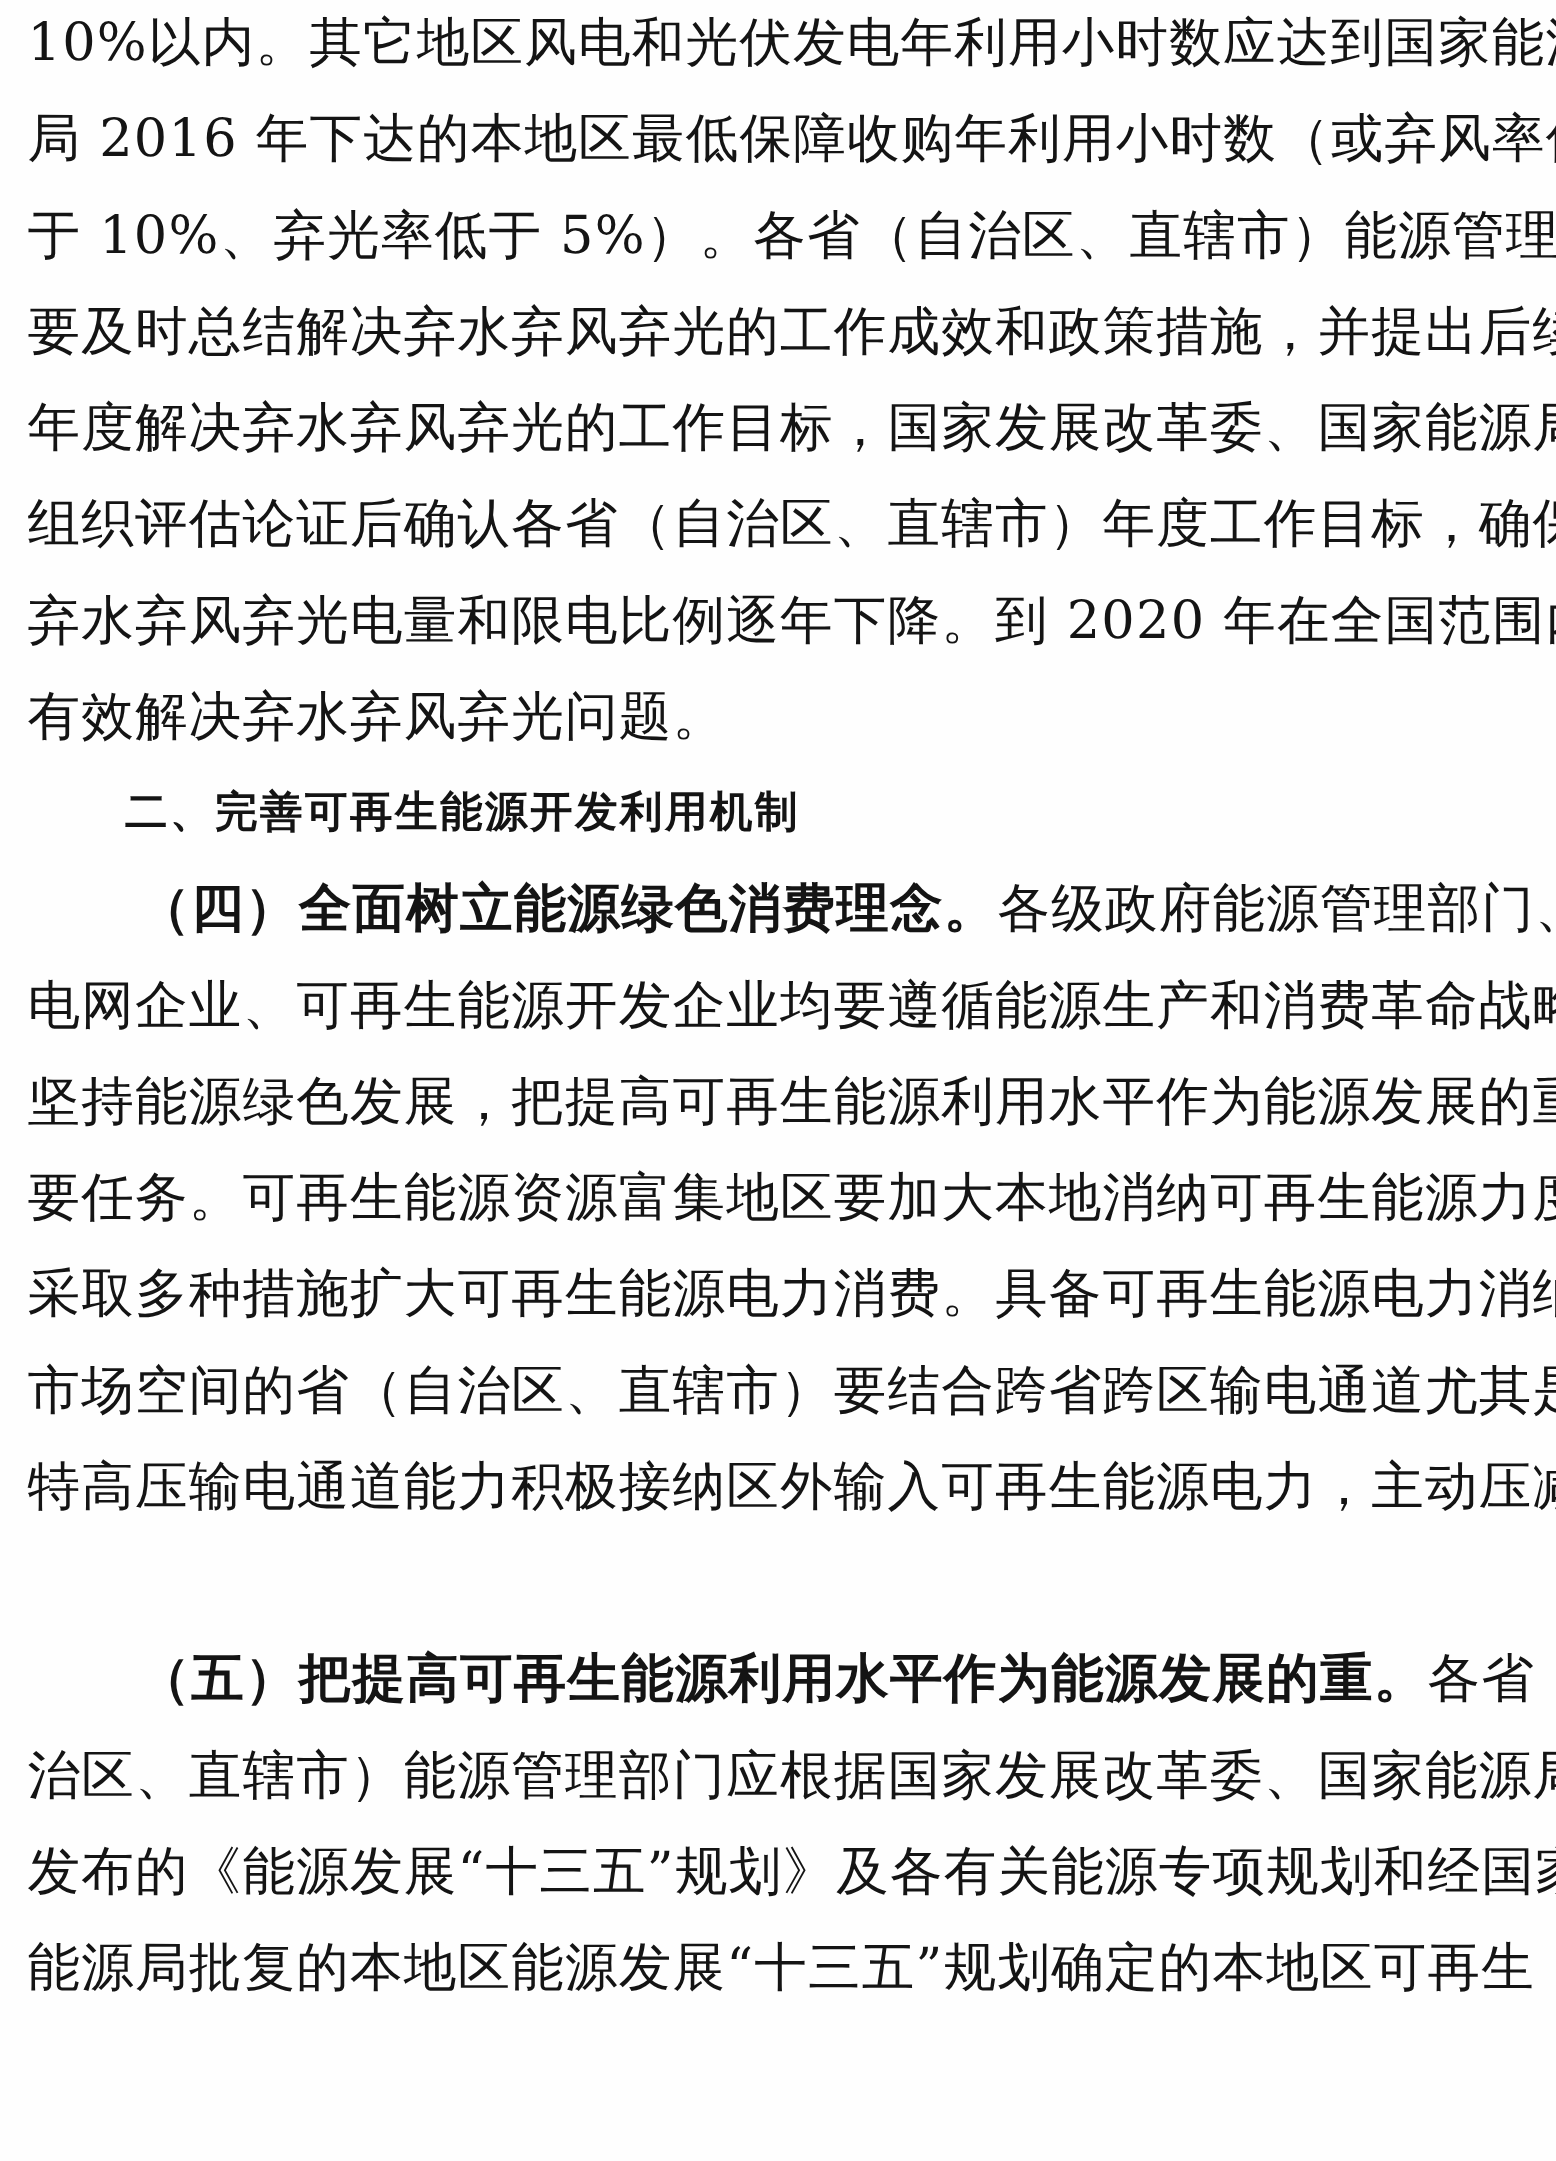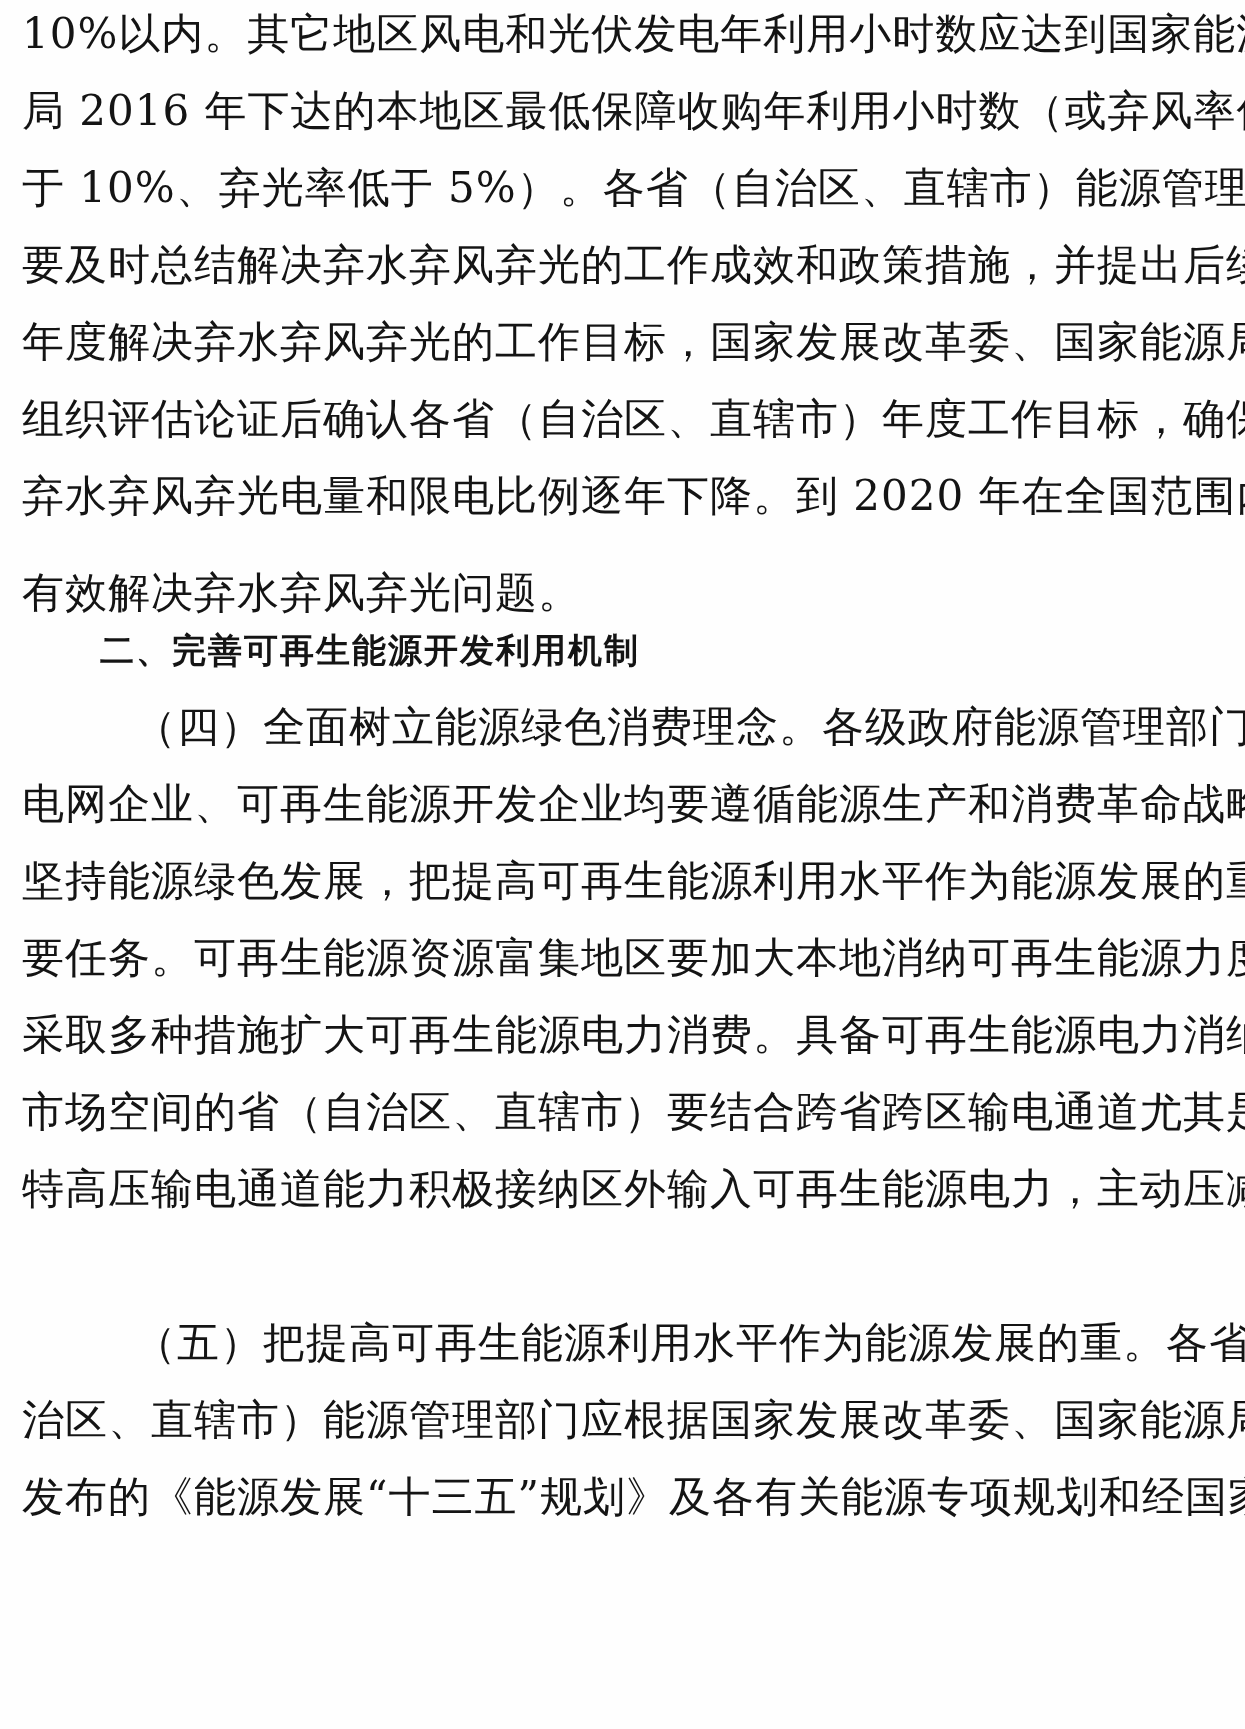--- a/index.html
+++ b/index.html
@@ -28,47 +28,48 @@
       position: absolute;
       left: 100px;
       height: 52px;
       font-size: 34px;
       line-height: 52px;
       font-weight: bold;
       font-family: "DejaVu Sans", "Liberation Sans", sans-serif;
       white-space: nowrap;
       letter-spacing: 2px;
     }
-    .lead { font-weight: normal; margin-left: 24px; }
+    .lead { font-weight: bold; }
   </style>
 </head>
 <body>
 
 <div class="page">
 
   <div class="line" style="top:8px;">10%以内。其它地区风电和光伏发电年利用小时数应达到国家能源</div>
   <div class="line" style="top:85px;">局 2016 年下达的本地区最低保障收购年利用小时数（或弃风率低</div>
   <div class="line" style="top:162px;">于 10%、弃光率低于 5%）。各省（自治区、直辖市）能源管理部门</div>
   <div class="line" style="top:239px;">要及时总结解决弃水弃风弃光的工作成效和政策措施，并提出后续</div>
   <div class="line" style="top:316px;">年度解决弃水弃风弃光的工作目标，国家发展改革委、国家能源局</div>
   <div class="line" style="top:393px;">组织评估论证后确认各省（自治区、直辖市）年度工作目标，确保</div>
   <div class="line" style="top:470px;">弃水弃风弃光电量和限电比例逐年下降。到 2020 年在全国范围内</div>
-  <div class="line last" style="top:547px;margin-top:20px;">有效解决弃水弃风弃光问题。</div>
+  <div class="line last" style="top:547px;">有效解决弃水弃风弃光问题。</div>
 
   <div class="heading" style="top:624px;">二、完善可再生能源开发利用机制</div>
 
   <div class="line indent" style="top:701px;">
     <span class="lead">（四）全面树立能源绿色消费理念。</span><span>各级政府能源管理部门、</span>
   </div>
   <div class="line" style="top:778px;">电网企业、可再生能源开发企业均要遵循能源生产和消费革命战略，</div>
   <div class="line" style="top:855px;">坚持能源绿色发展，把提高可再生能源利用水平作为能源发展的重</div>
   <div class="line" style="top:932px;">要任务。可再生能源资源富集地区要加大本地消纳可再生能源力度，</div>
   <div class="line" style="top:1009px;">采取多种措施扩大可再生能源电力消费。具备可再生能源电力消纳</div>
   <div class="line" style="top:1086px;">市场空间的省（自治区、直辖市）要结合跨省跨区输电通道尤其是</div>
   <div class="line" style="top:1163px;">特高压输电通道能力积极接纳区外输入可再生能源电力，主动压减</div>
 
   <div class="line indent" style="top:1317px;">
     <span class="lead">（五）把提高可再生能源利用水平作为能源发展的重。</span><span>各省（自</span>
   </div>
   <div class="line" style="top:1394px;">治区、直辖市）能源管理部门应根据国家发展改革委、国家能源局</div>
   <div class="line" style="top:1471px;">发布的《能源发展“十三五”规划》及各有关能源专项规划和经国家</div>
+  <div class="line" style="top:1548px;">能源局批复的本地区能源发展“十三五”规划确定的本地区可再生</div>
 
 </div>
 
 </body></html>

